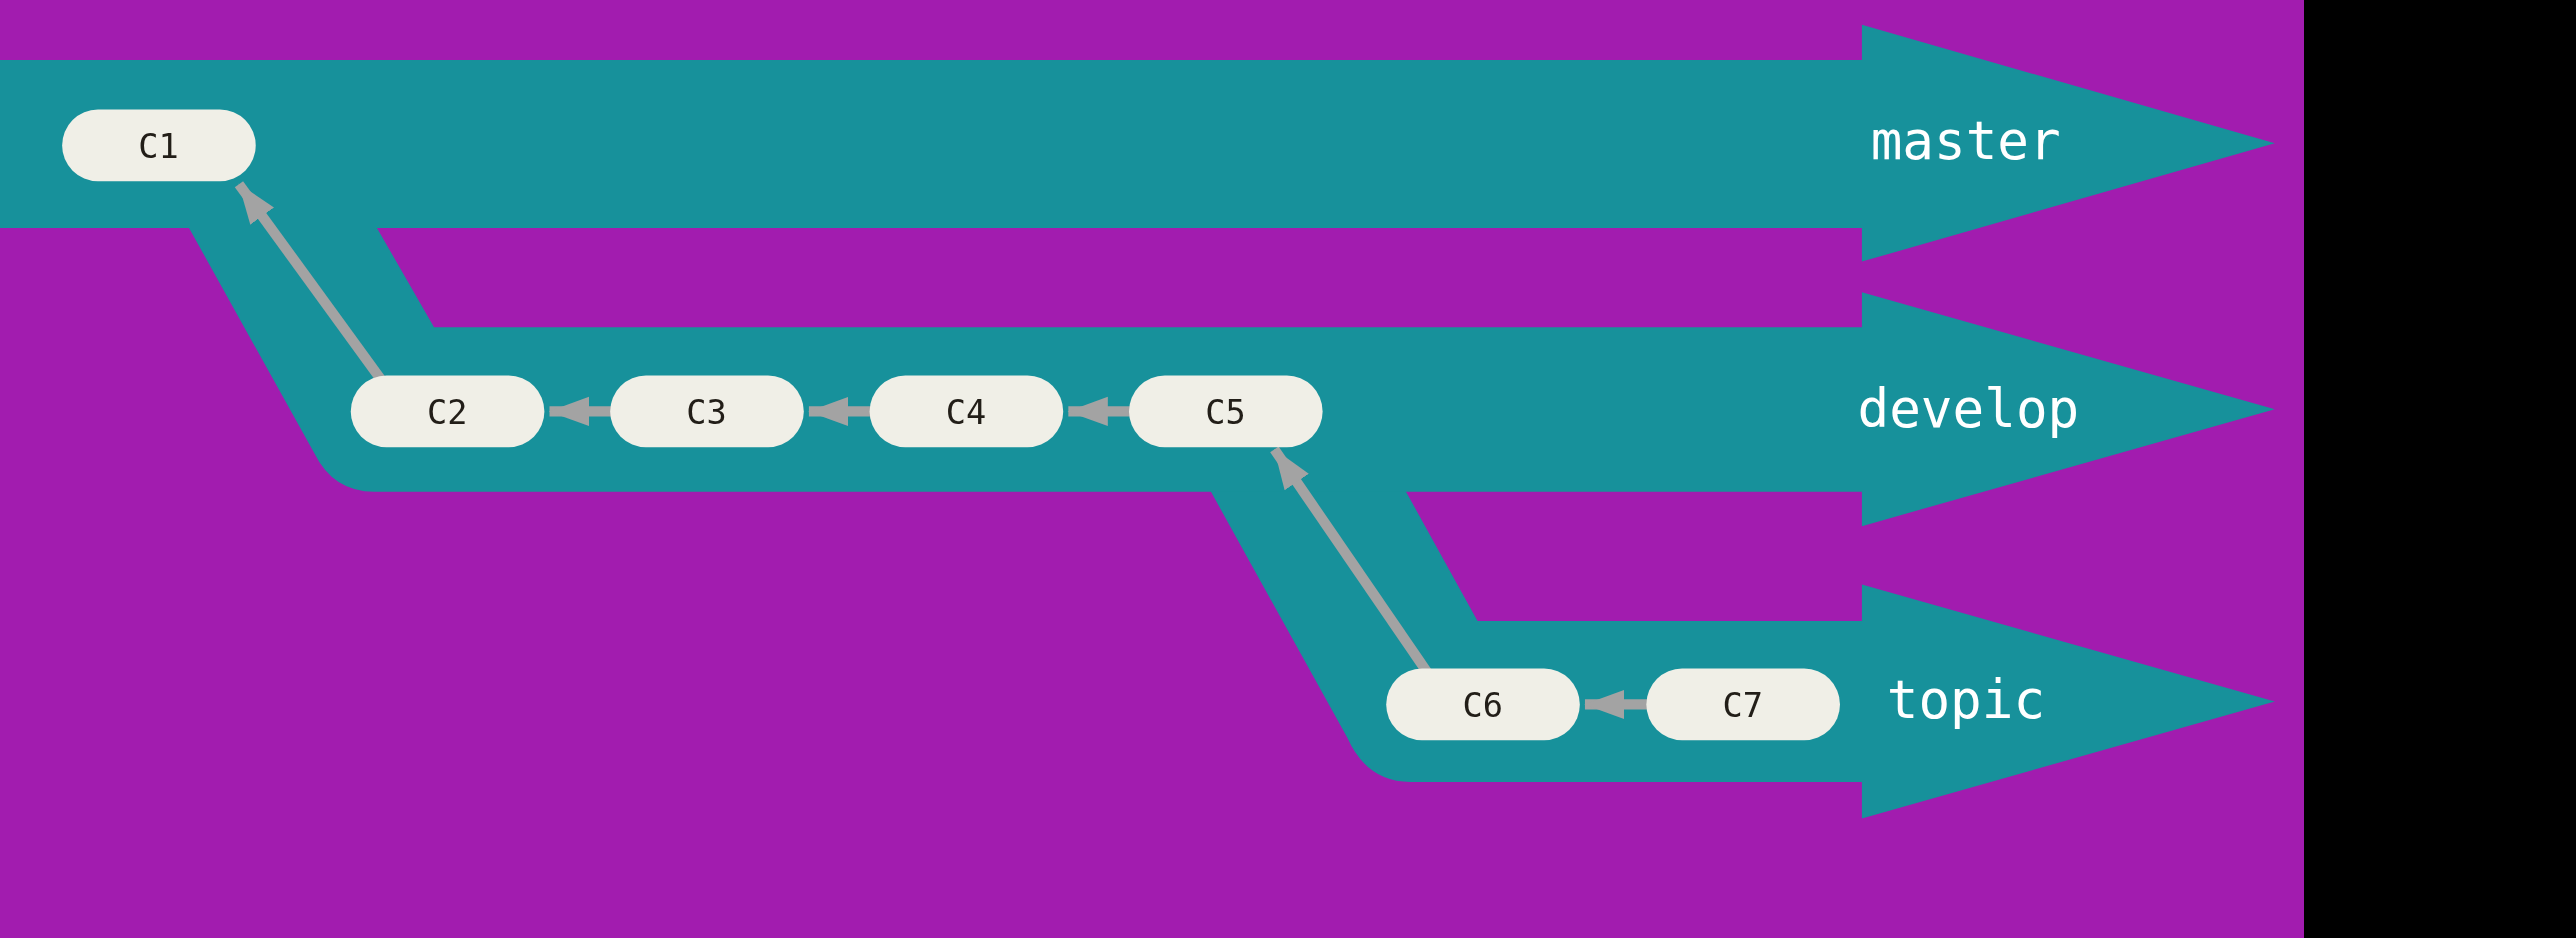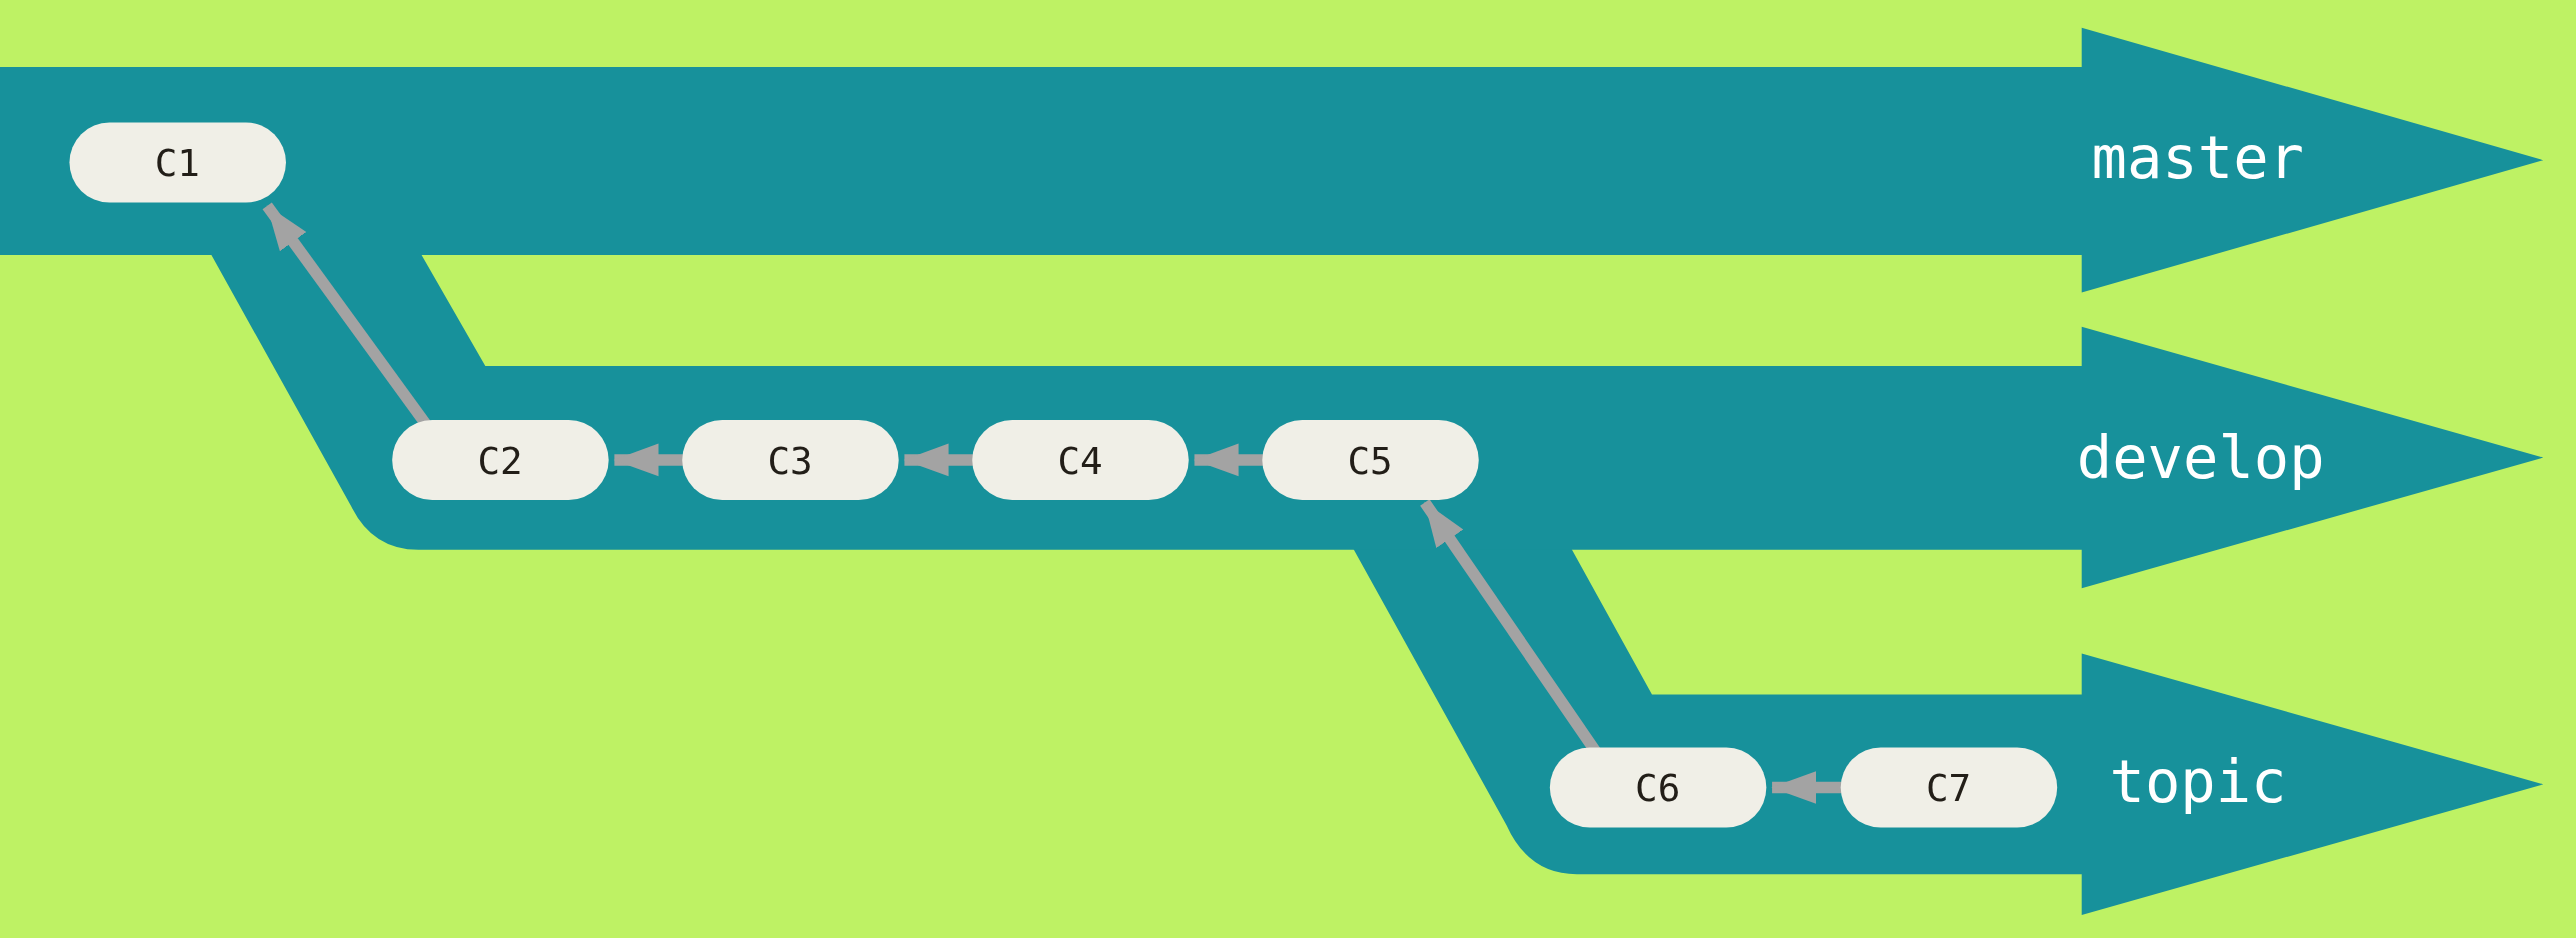--- a/index.html
+++ b/index.html
@@ -1,24 +1,24 @@
 <!DOCTYPE html>
 <html style="font-size:13px"><head>
 <meta charset="utf-8">
 <style>
   html, body {
     margin: 0;
     padding: 0;
     background: #000000;
   }
   .stage {
-    width: 2576px;
+    width: 2304px;
     height: 939px;
     max-width: 100%;
-    background: #bef264;
+    background: #a21caf;
     overflow: hidden;
   }
   svg { display: block; width: 100%; height: auto; }
 
   .band        { fill: #17919B; stroke: none; }
   .commit-pill { fill: #F0EFE7; stroke: none; }
   .commit-text {
     fill: #221E18;
     font-family: "DejaVu Sans Mono", "Liberation Mono", monospace;
     font-size: 46px;

